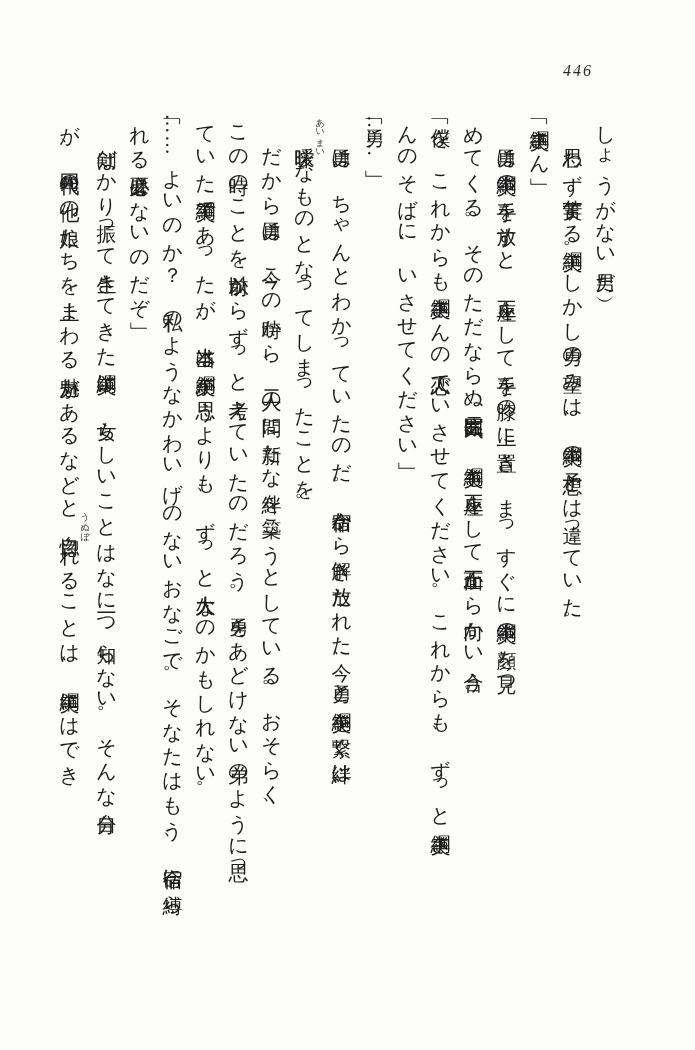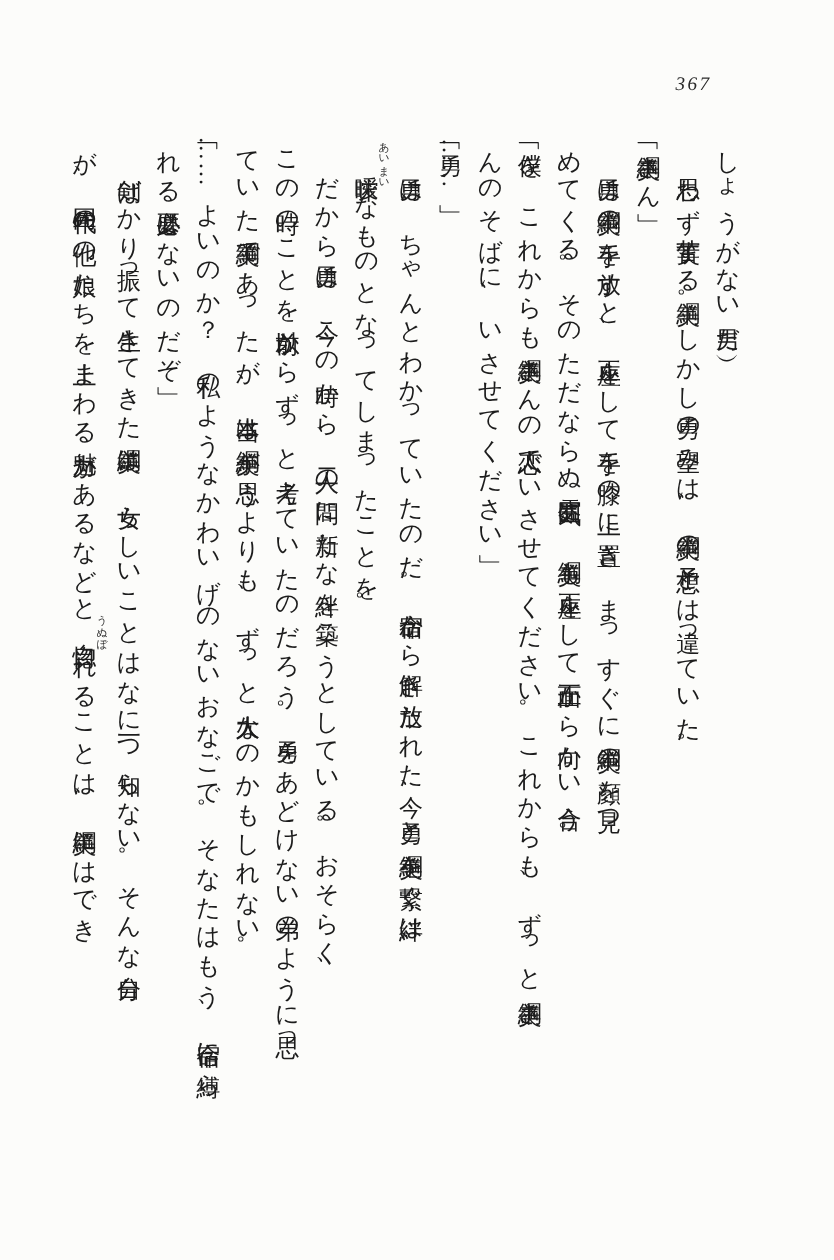--- a/index.html
+++ b/index.html
@@ -48,21 +48,21 @@
   ruby rt {
     font-size: 9px;
     letter-spacing: 0;
     color: #2e2e2e;
   }
 </style>
 </head>
 <body>
 
 <div class="page">
-  <div class="page-number">367</div>
+  <div class="page-number">446</div>
   <div class="text-area">
       <p>しょうがない男だ）</p>
       <p>　思わず苦笑する美綱。しかし勇の望みは、美綱の予想とは違っていた。</p>
       <p>「美綱さん」</p>
       <p>　勇は美綱の手を放すと、正座をして手を膝の上に置き、まっすぐに美綱の顔を見つ</p>
       <p>めてくる。そのただならぬ雰囲気に、美綱も正座をして正面から向かい合う。</p>
       <p>「僕を、これからも美綱さんの恋人でいさせてください。これからも、ずっと美綱さ</p>
       <p>んのそばに、いさせてください」</p>
       <p>「勇……」</p>
       <p>　勇は、ちゃんとわかっていたのだ。宿命から解き放たれた今、勇と美綱を繋ぐ絆は、</p>

